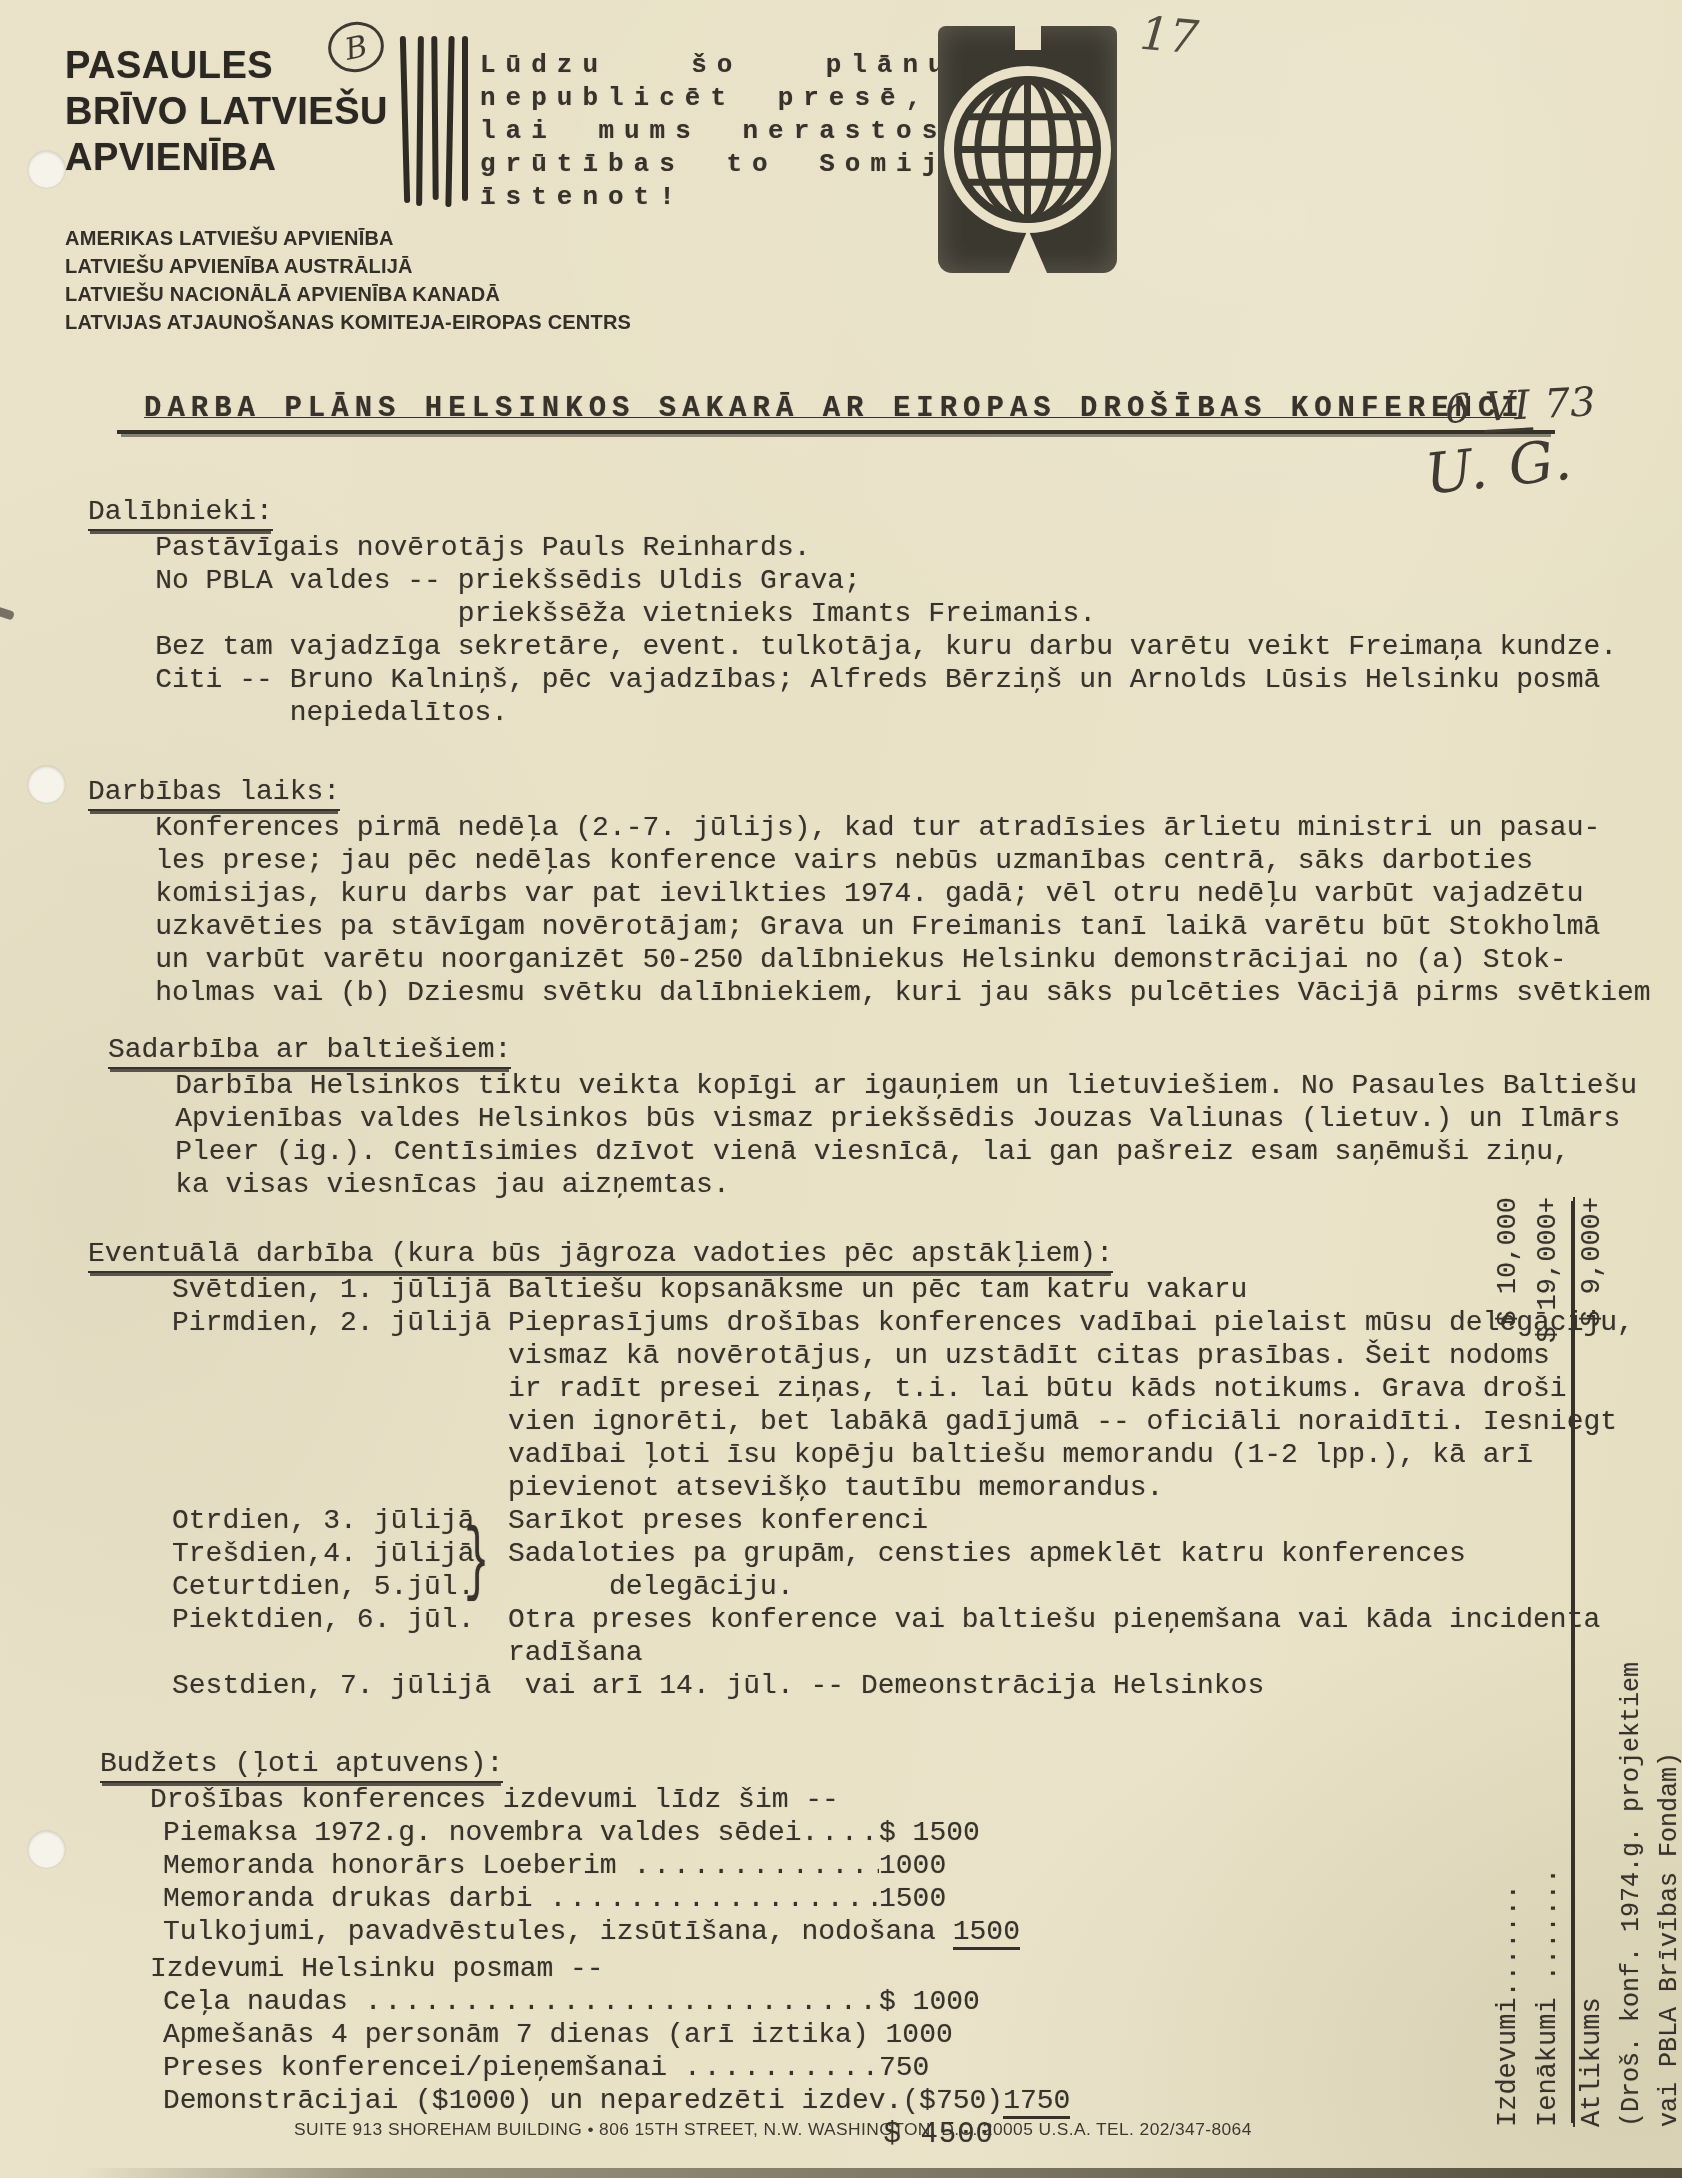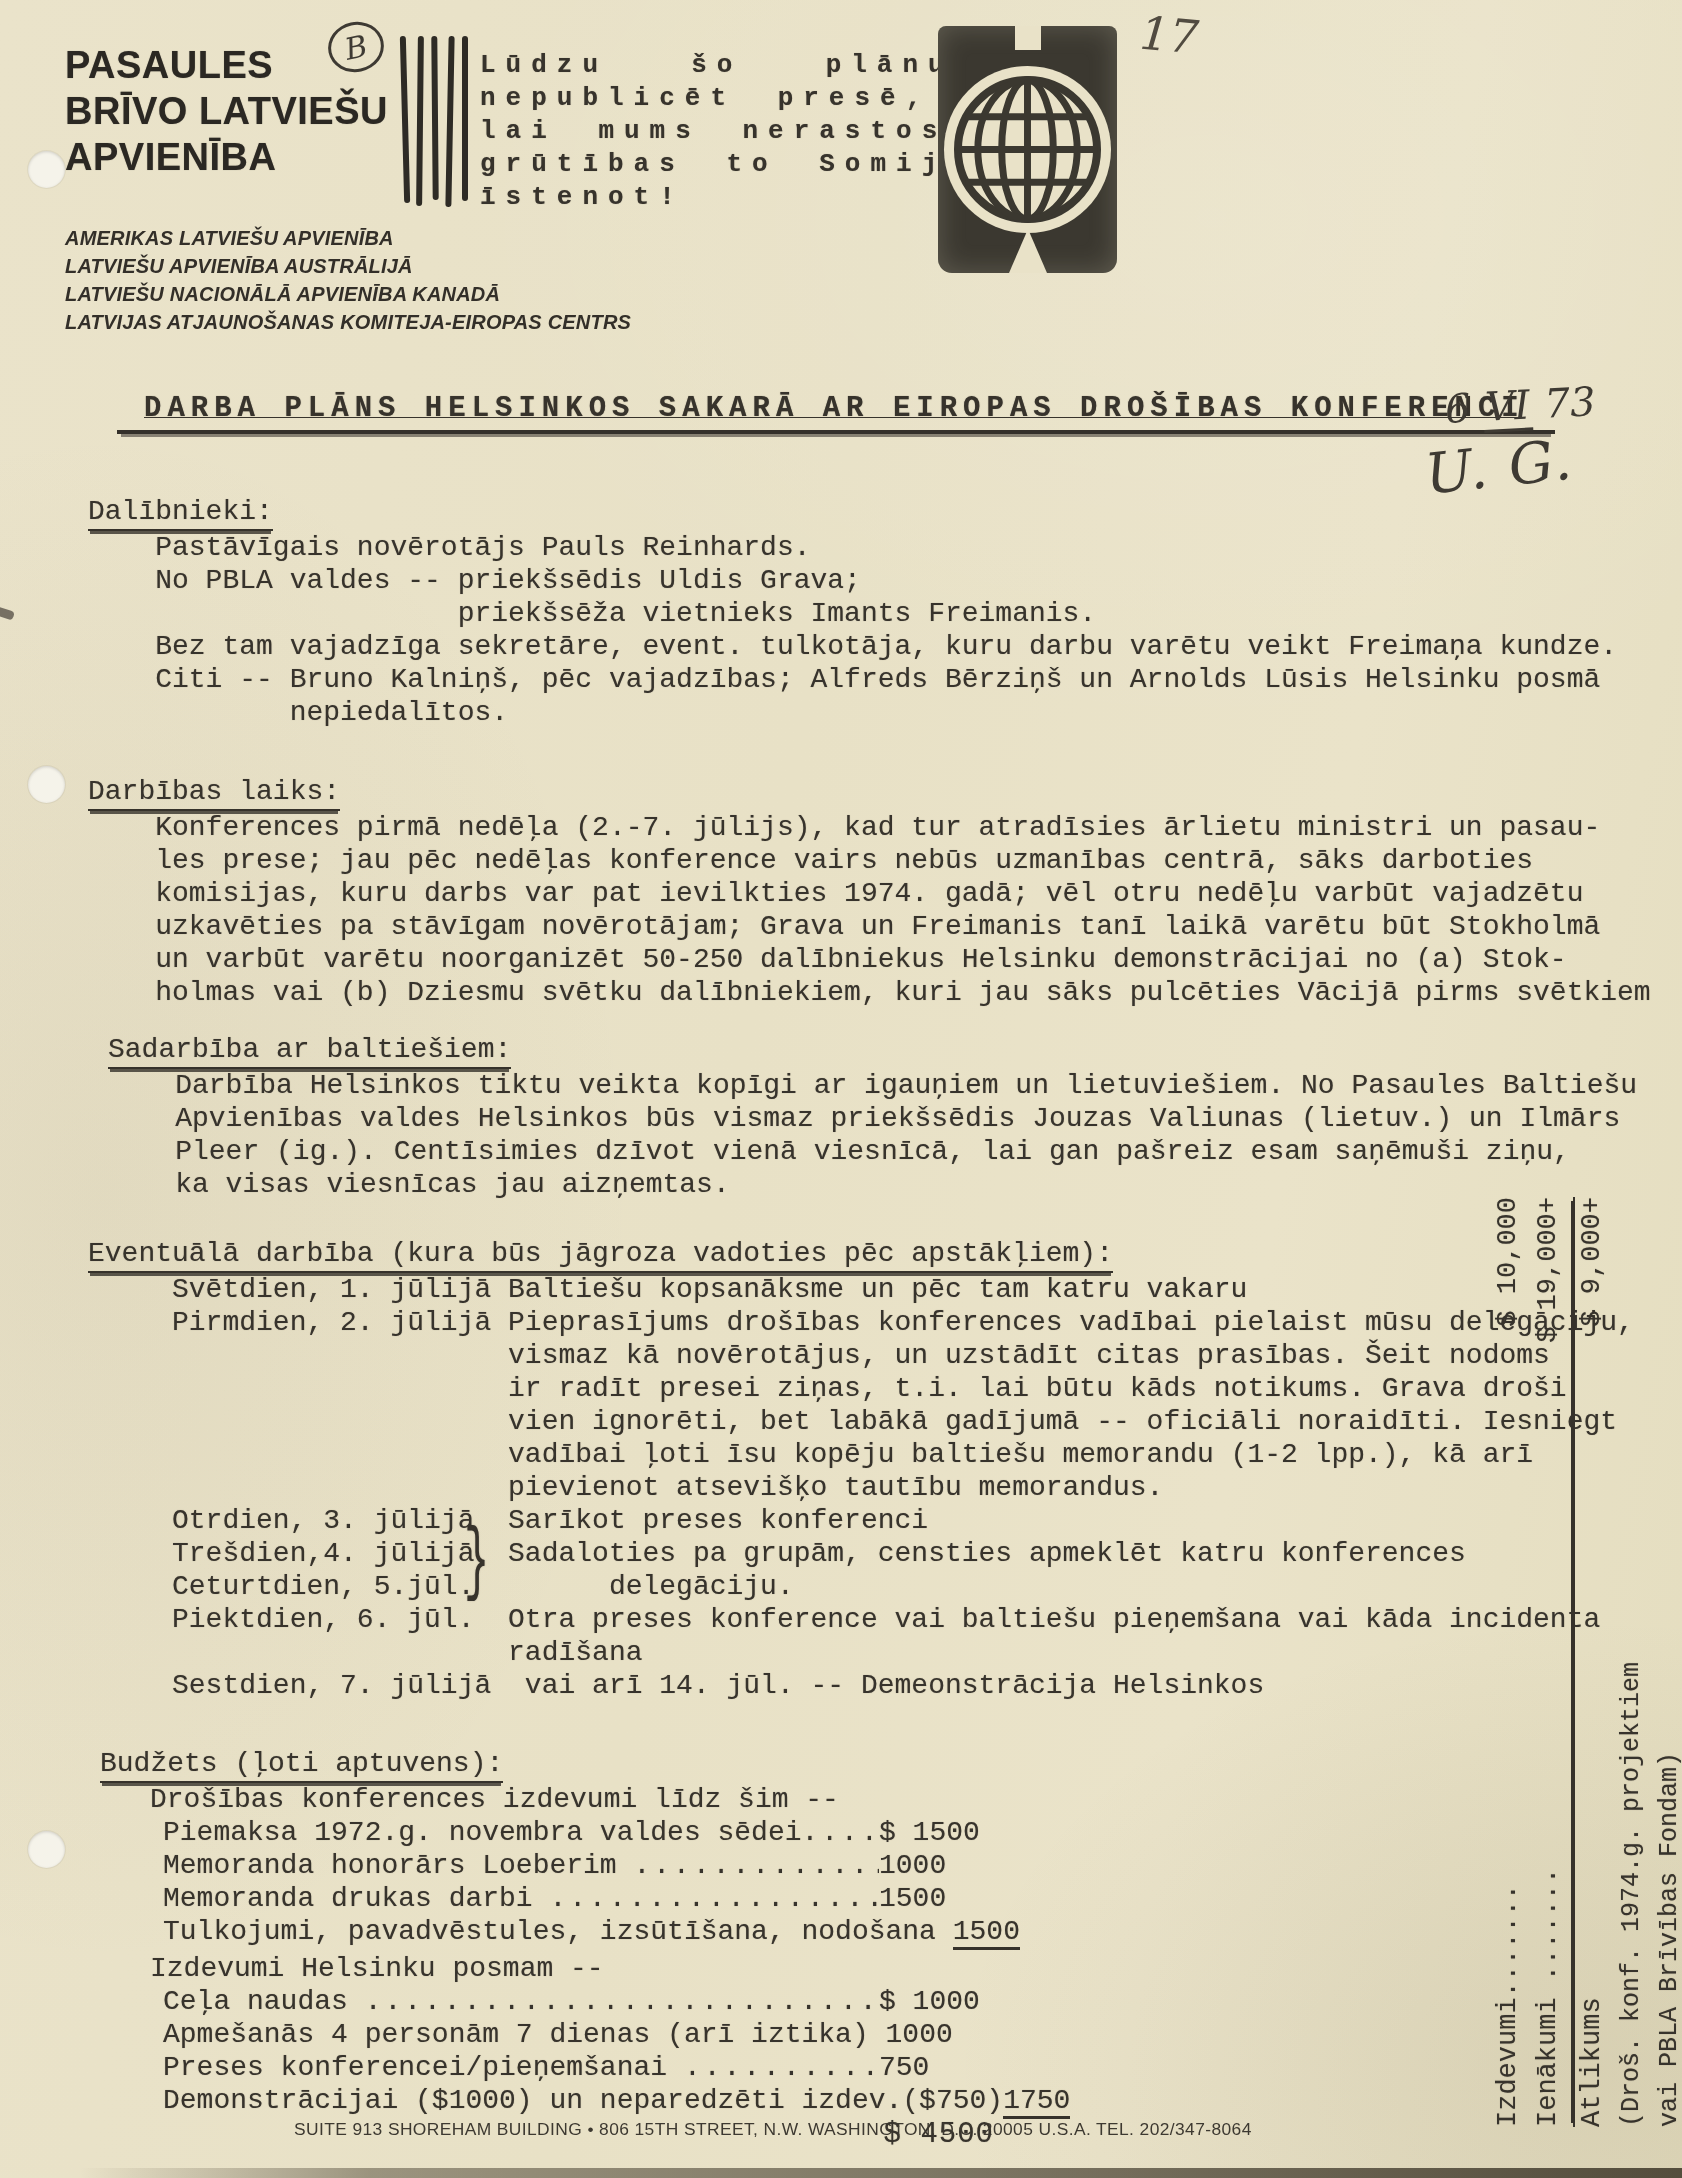--- a/index.html
+++ b/index.html
@@ -17,21 +17,21 @@
         box-shadow:inset 0 1px 3px rgba(0,0,0,.15),0 0 0 1px rgba(0,0,0,.05);}
   .smudge{position:absolute;left:-4px;top:609px;width:18px;height:9px;background:#5a544a;border-radius:4px;transform:rotate(18deg);opacity:.8;}
   .scan-edge{position:absolute;left:80px;right:0;bottom:0;height:10px;
         background:linear-gradient(90deg,transparent,rgba(60,53,38,.45) 18%,rgba(50,44,31,.8));}
 
   
   .letterhead{position:absolute;left:65px;top:42px;}
   .lh-name div{font-family:"Liberation Sans",sans-serif;font-weight:700;font-size:38px;line-height:46px;
         letter-spacing:0.5px;color:#2b2823;text-shadow:0 0 1px rgba(40,36,30,.4);}
   .lh-orgs{margin-top:44px;}
-  .lh-orgs div{font-family:"Liberation Sans",sans-serif;font-style:italic;font-weight:600;font-size:20px;
+  .lh-orgs div{font-family:"Liberation Sans",sans-serif;font-weight:600;font-size:20px;
         line-height:28px;color:#332f29;letter-spacing:0.2px;}
 
   .circled-b{position:absolute;left:328px;top:22px;width:50px;height:44px;border:3px solid #3e3a33;border-radius:50%;
         transform:rotate(-12deg);display:flex;align-items:center;justify-content:center;
         font-family:"DejaVu Serif",serif;font-style:italic;font-size:30px;color:#3e3a33;}
   .bars{position:absolute;left:402px;top:36px;display:flex;gap:9px;align-items:flex-start;}
   .bars span{display:block;width:6px;background:#2e2b25;border-radius:3px;}
   .bars span:nth-child(1){height:167px;transform:rotate(-1.5deg);}
   .bars span:nth-child(2){height:170px;transform:rotate(.6deg);}
   .bars span:nth-child(3){height:164px;transform:rotate(-.5deg);}

